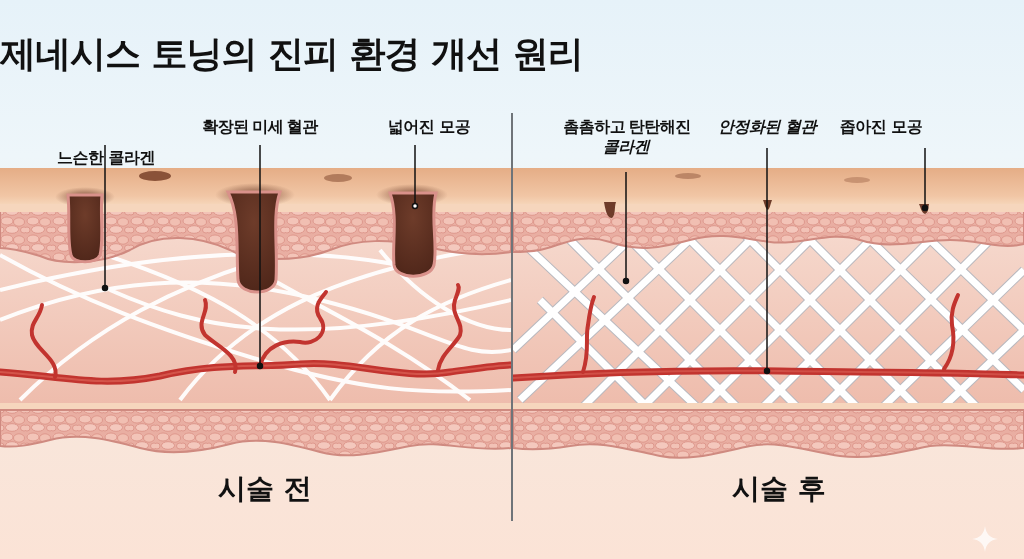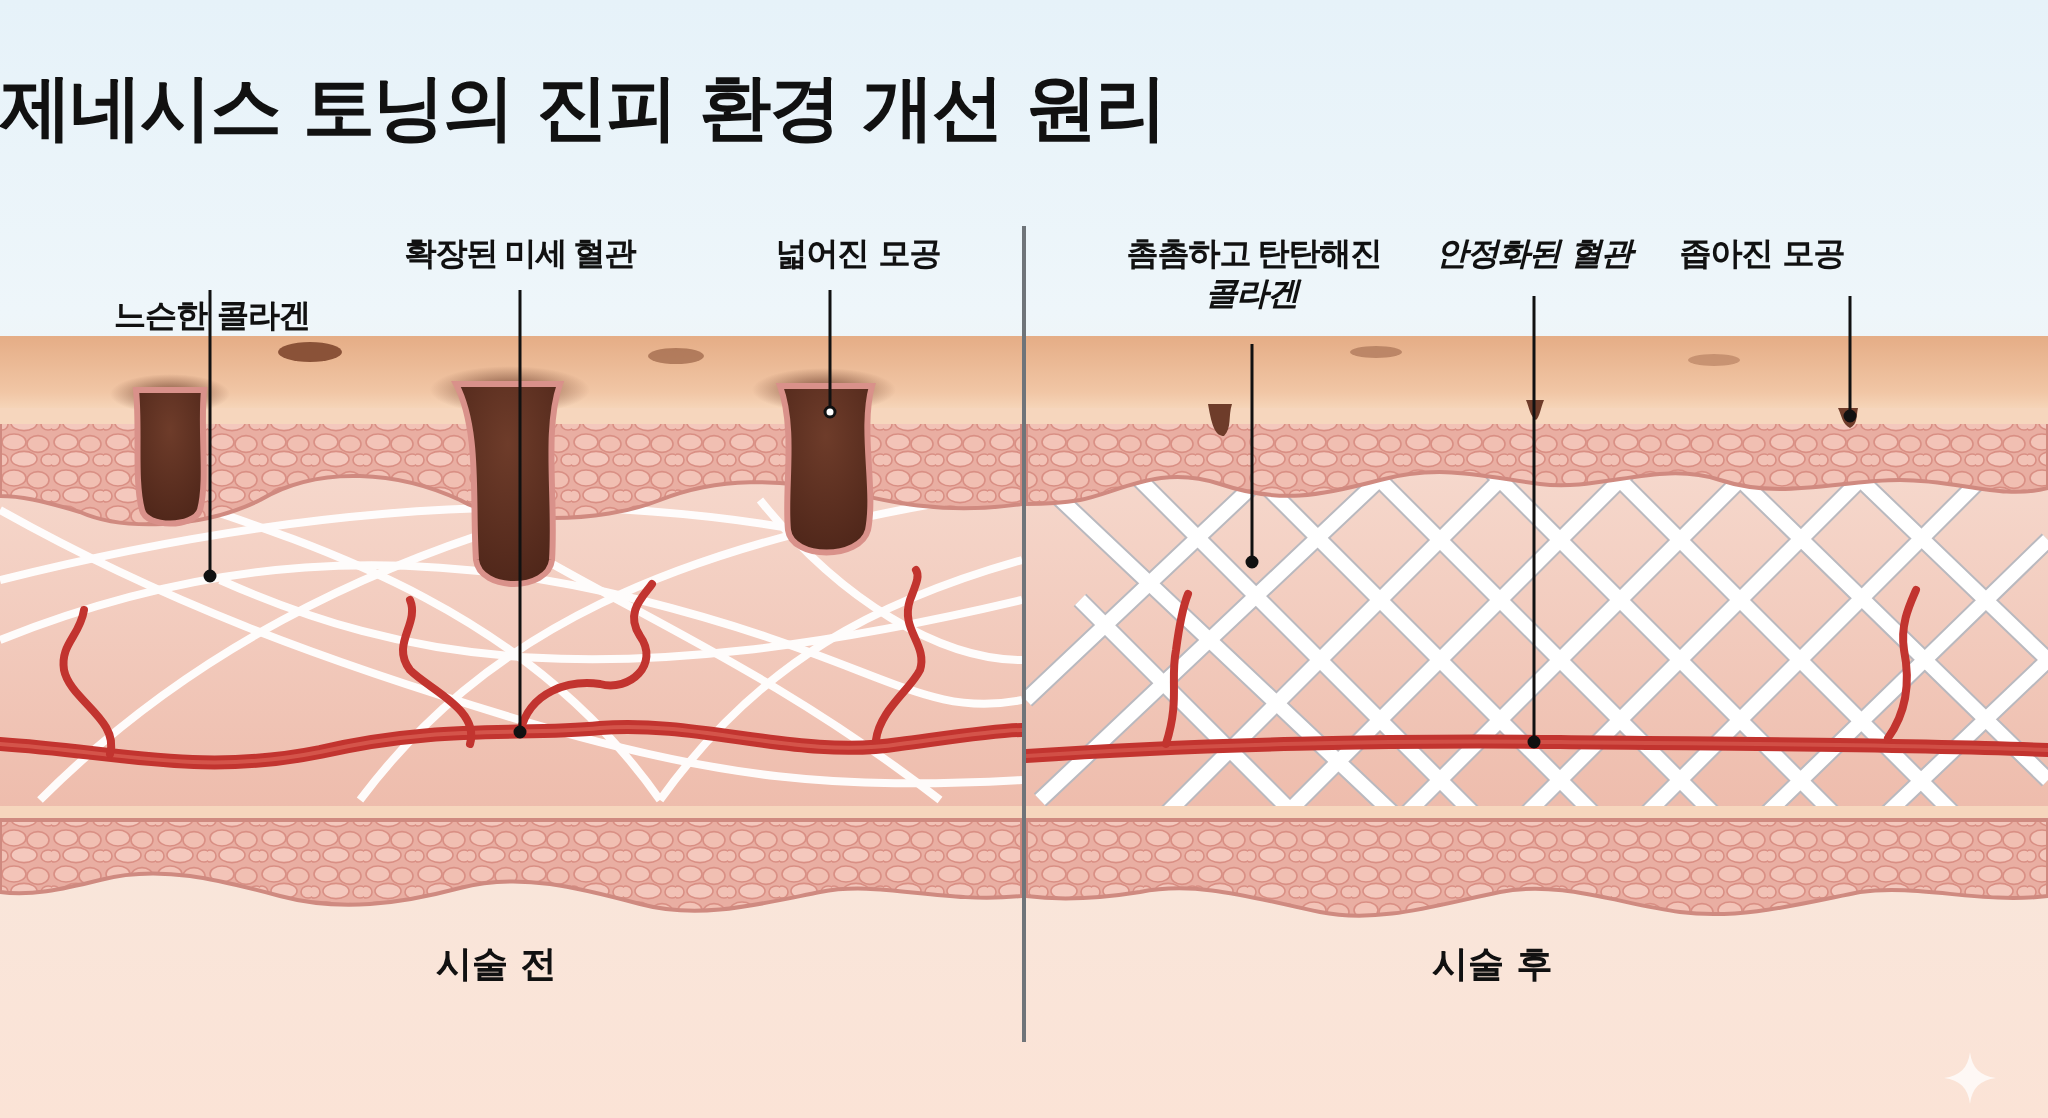--- a/index.html
+++ b/index.html
@@ -2,21 +2,21 @@
 <html><head>
 <meta charset="utf-8">
 <style>
   html,body{margin:0;padding:0;}
   body{width:1024px;height:559px;overflow:hidden;position:relative;
        font-family:"DejaVu Sans","Liberation Sans",sans-serif;
        background:linear-gradient(180deg,#e6f2f9 0%,#eef6fa 28%,#f7e8de 60%,#fbe3d6 100%);}
   .title{position:absolute;left:0;top:30px;width:1024px;text-align:left;
          font-size:36px;font-weight:bold;color:#111;letter-spacing:-1px;}
   .label{position:absolute;font-size:16px;font-weight:bold;color:#111;text-align:center;white-space:nowrap;letter-spacing:-0.5px;}
-  .caption{position:absolute;top:470px;font-size:18px;font-weight:bold;color:#111;}
+  .caption{position:absolute;top:470px;font-size:28px;font-weight:bold;color:#111;}
   svg.scene{position:absolute;left:0;top:0;}
   .divider{position:absolute;left:511px;top:113px;width:2px;height:408px;background:#6f7479;}
   .sparkle{position:absolute;left:972px;top:526px;width:26px;height:26px;}
 </style>
 </head>
 <body>
 
 <div class="title">제네시스 토닝의 진피 환경 개선 원리</div>
 
 <svg class="scene" width="1024" height="559" viewBox="0 0 1024 559">
@@ -158,17 +158,17 @@
 <div class="label" style="left:48px;top:117px;width:116px;margin-top:31px;">느슨한 콜라겐</div>
 <div class="label" style="left:190px;top:117px;width:140px;font-family:Liberation Serif, serif;">확장된 미세 혈관</div>
 <div class="label" style="left:376px;top:117px;width:106px;">넓어진 모공</div>
 
 <div class="label" style="left:552px;top:117px;width:150px;font-family:Liberation Serif, serif;">촘촘하고 탄탄해진</div>
 <div class="label" style="left:551px;top:137px;width:150px;font-style:italic;">콜라겐</div>
 <div class="label" style="left:712px;top:117px;width:110px;font-style:italic;">안정화된 혈관</div>
 <div class="label" style="left:828px;top:117px;width:106px;">좁아진 모공</div>
 
 <div class="caption" style="left:218px;">시술 전</div>
-<div class="caption" style="left:716px;">시술 후</div>
+<div class="caption" style="left:732px;">시술 후</div>
 
 <svg class="sparkle" viewBox="0 0 26 26">
   <path d="M13 0 C14 8 18 12 26 13 C18 14 14 18 13 26 C12 18 8 14 0 13 C8 12 12 8 13 0 Z" fill="#ffffff" opacity="0.75"></path>
 </svg>
 
 </body></html>

